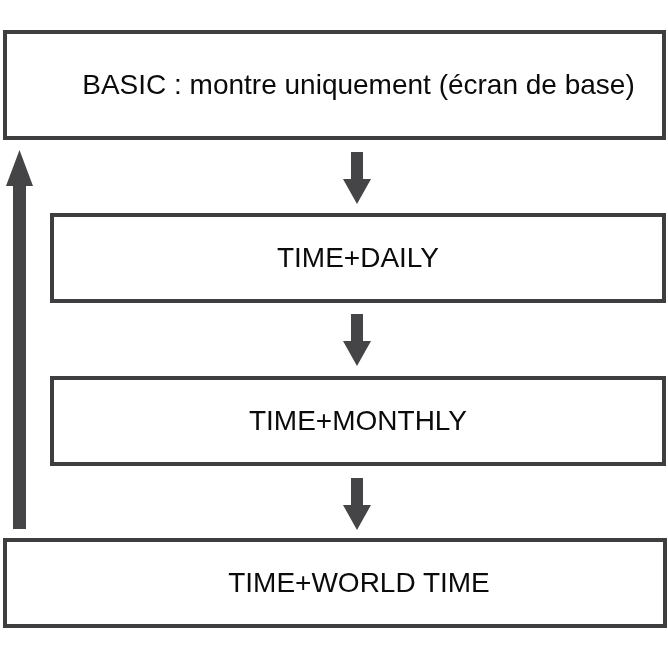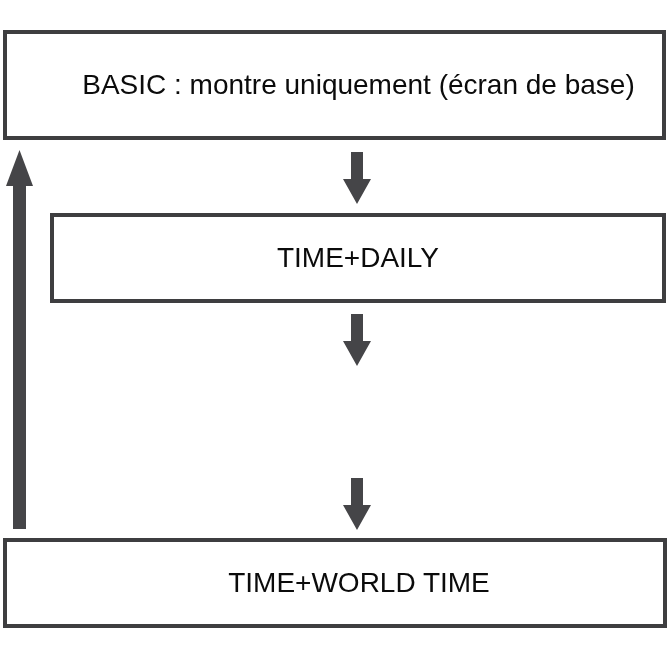--- a/index.html
+++ b/index.html
@@ -54,20 +54,23 @@
   </svg>
 
   <div class="node node--daily">
     <span>TIME+DAILY</span>
   </div>
 
   <svg class="arrow arrow--down arrow--down-2" viewBox="0 0 30 52" xmlns="http://www.w3.org/2000/svg" aria-hidden="true">
     <polygon points="9,0 21,0 21,27 29,27 15,52 1,27 9,27" fill="currentColor"></polygon>
   </svg>
 
+  <div class="node node--monthly">
+    <span>TIME+MONTHLY</span>
+  </div>
 
   <svg class="arrow arrow--down arrow--down-3" viewBox="0 0 30 52" xmlns="http://www.w3.org/2000/svg" aria-hidden="true">
     <polygon points="9,0 21,0 21,27 29,27 15,52 1,27 9,27" fill="currentColor"></polygon>
   </svg>
 
   <div class="node node--world">
     <span>TIME+WORLD TIME</span>
   </div>
 
   <svg class="arrow arrow--up" viewBox="0 0 27 379" preserveAspectRatio="none" xmlns="http://www.w3.org/2000/svg" aria-hidden="true">

